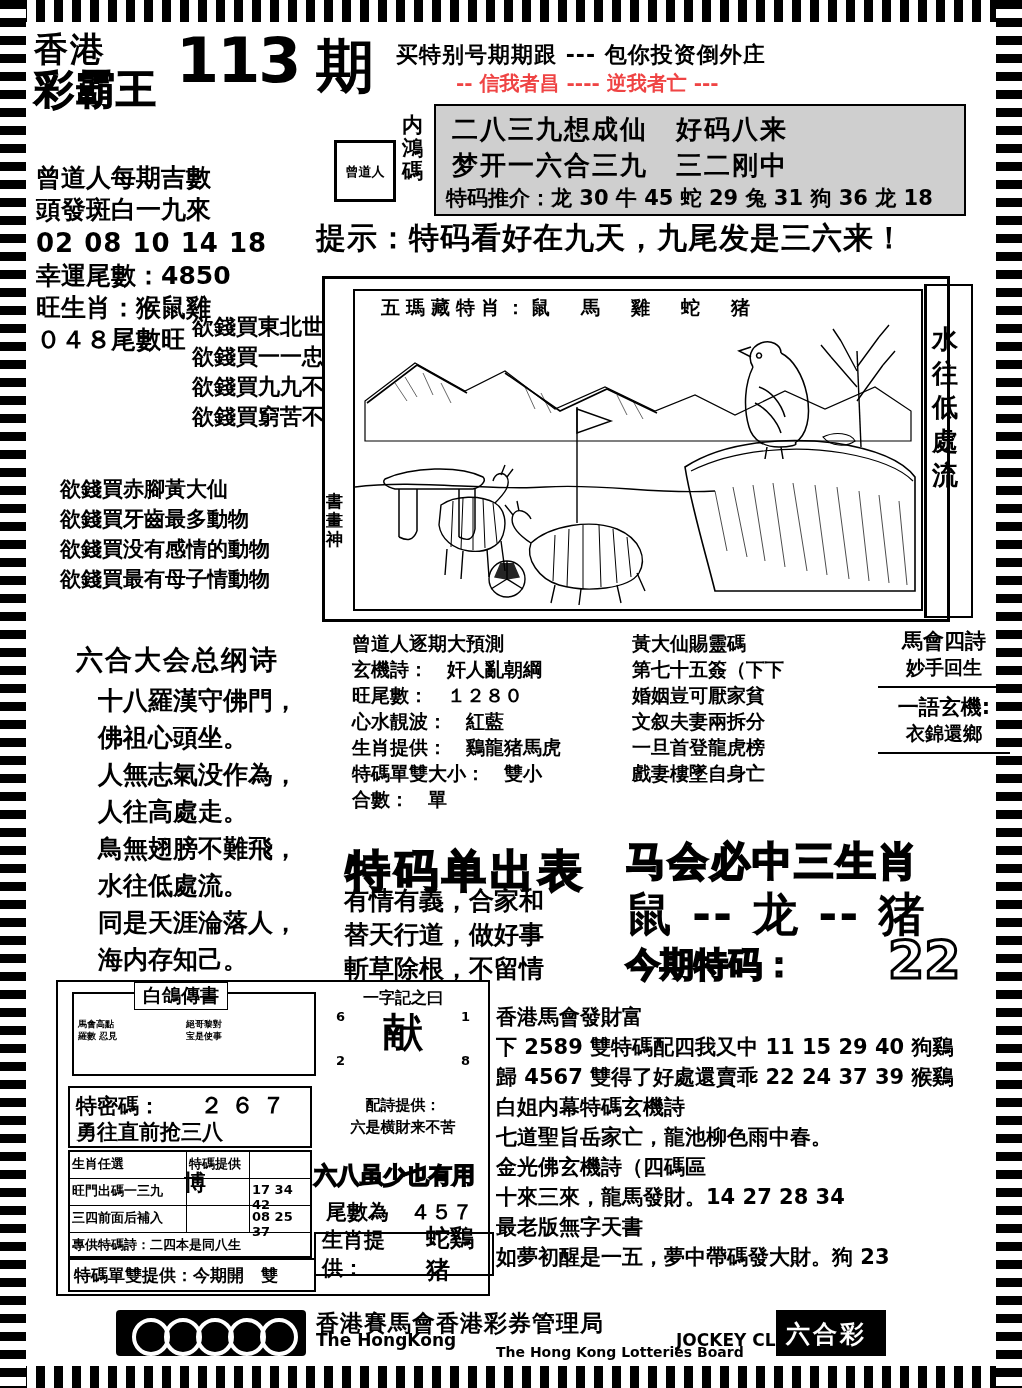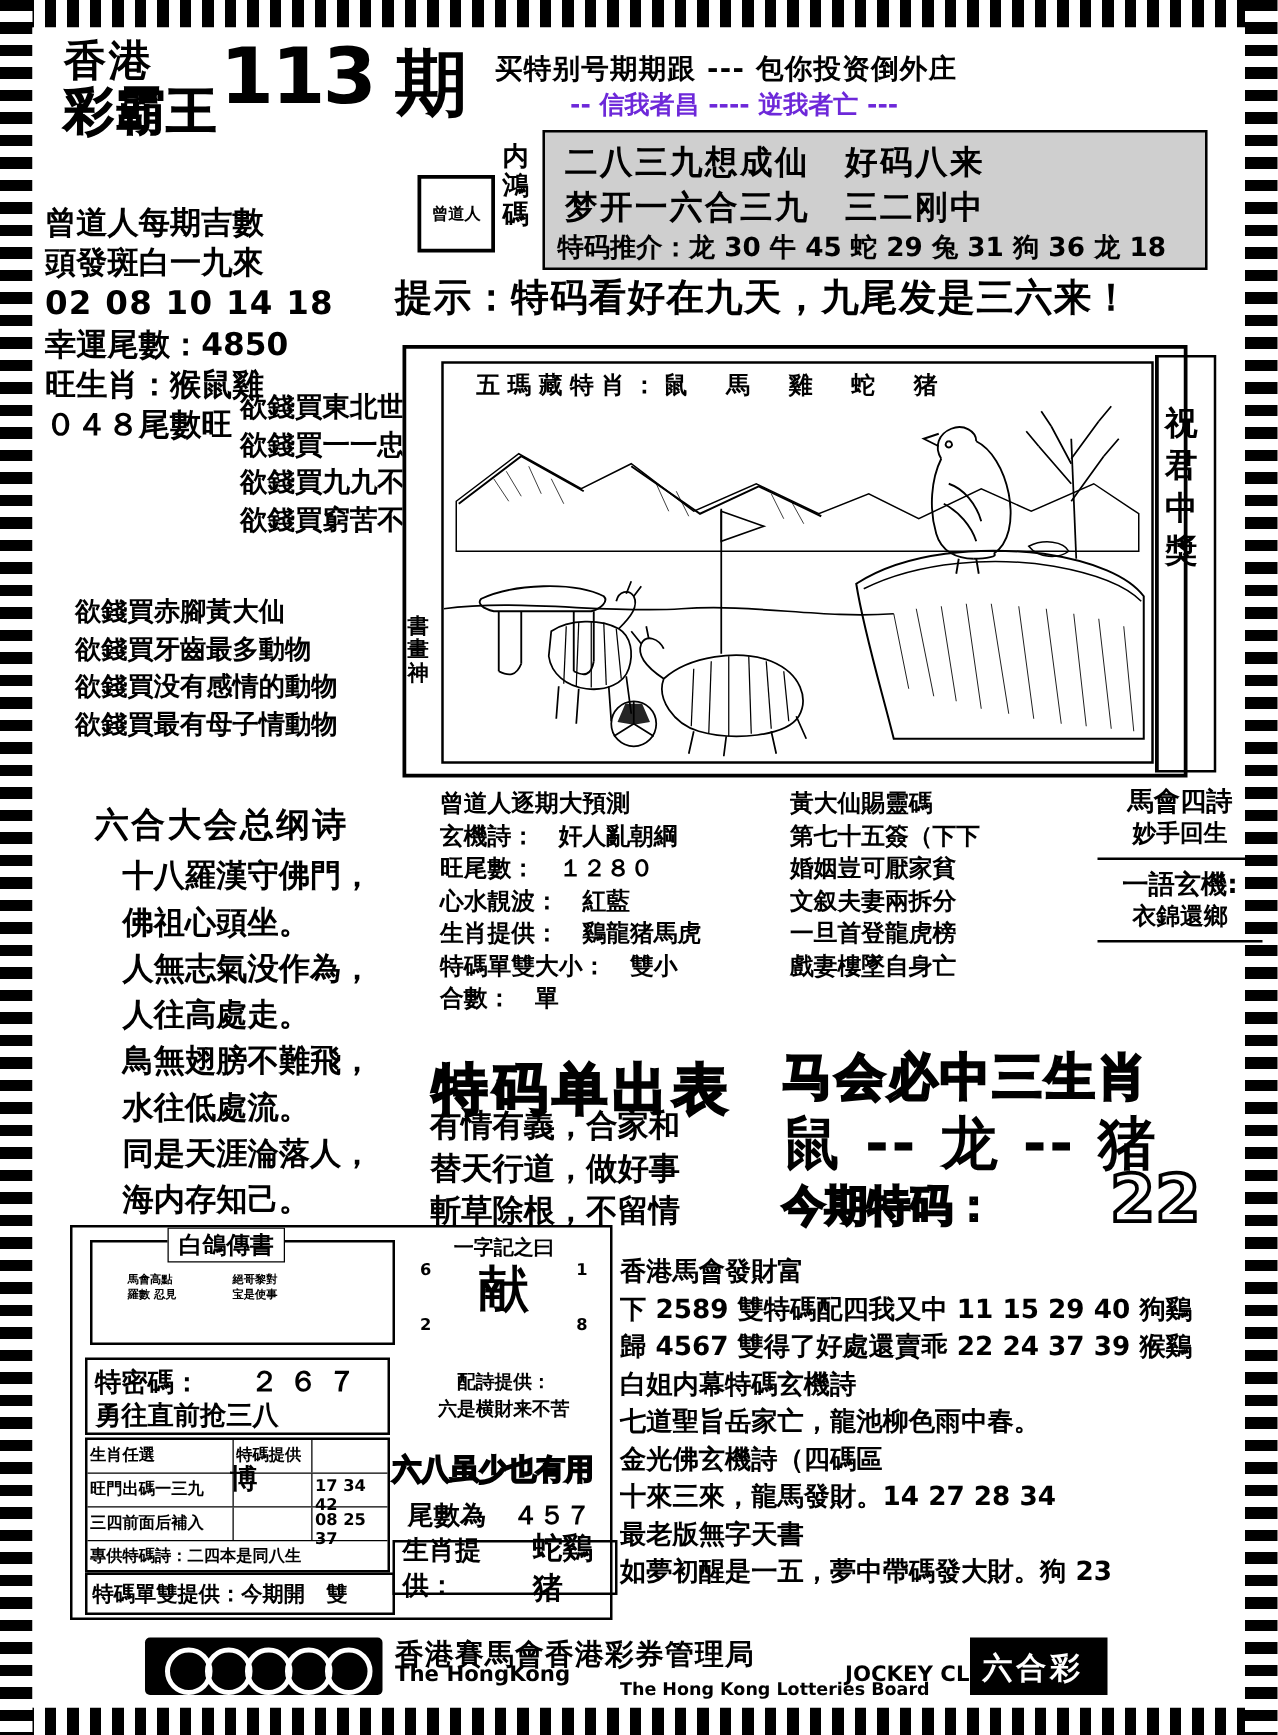--- a/index.html
+++ b/index.html
@@ -12,29 +12,29 @@
   .frame-v.left{left:0}
   .frame-v.right{right:0}
   .frame-h{position:absolute;left:0;width:1022px;height:22px;
     background-image:repeating-linear-gradient(to right,#000 0px,#000 9px,#fff 9px,#fff 18px);
   }
   .frame-h.top{top:0}
   .frame-h.bottom{bottom:0}
   .inner{position:absolute;left:26px;top:22px;width:970px;height:1344px;background:#fff;}
   .abs{position:absolute;}
   
-  #hk-title{left:8px;top:8px;width:230px;margin-left:17px;}
+  #hk-title{left:8px;top:8px;width:230px;}
   #hk-title .l1{font-size:34px;font-weight:bold;letter-spacing:2px;line-height:38px;}
   #hk-title .l2{font-size:40px;font-weight:bold;letter-spacing:1px;line-height:42px;-webkit-text-stroke:1px #000;}
   #issue-no{left:150px;top:2px;font-size:62px;font-weight:bold;letter-spacing:-2px;}
   #issue-qi{left:290px;top:6px;font-size:58px;font-weight:bold;}
   #seal-box{left:308px;top:118px;width:56px;height:56px;border:3px solid #000;display:flex;align-items:center;justify-content:center;font-size:13px;line-height:13px;font-weight:bold;text-align:center;}
   #neihong{left:376px;top:92px;width:26px;font-size:21px;font-weight:bold;line-height:23px;letter-spacing:0;}
   #top-line1{left:370px;top:18px;font-size:22px;font-weight:bold;letter-spacing:1px;}
-  #top-line2{left:430px;top:48px;font-size:20px;font-weight:bold;color:#6d28d9;}
+  #top-line2{left:430px;top:48px;font-size:20px;font-weight:bold;color:#ef4444;}
   #gray-box{left:408px;top:82px;width:528px;height:108px;background:#cfcfcf;border:2px solid #000;}
   #gray-box .r1{position:absolute;left:16px;top:6px;font-size:26px;font-weight:bold;letter-spacing:2px;}
   #gray-box .r2{position:absolute;left:16px;top:42px;font-size:26px;font-weight:bold;letter-spacing:2px;}
   #gray-box .r3{position:absolute;left:10px;top:78px;font-size:21px;font-weight:bold;}
   #tips{left:290px;top:196px;font-size:30px;font-weight:bold;letter-spacing:1px;}
   
   #left-col{left:10px;top:140px;width:270px;}
   #left-col .big{font-size:25px;line-height:32px;font-weight:bold;}
   #left-col .num{font-size:26px;font-weight:bold;letter-spacing:1px;line-height:34px;}
   #left-poem{left:50px;top:290px;width:270px;font-size:22px;line-height:30px;font-weight:bold;text-align:right;}
@@ -61,21 +61,21 @@
   #zodiac-big{left:600px;top:862px;font-size:46px;font-weight:bold;letter-spacing:2px;}
   #jinqi-out{left:600px;top:920px;font-size:34px;font-weight:bold;color:#fff;-webkit-text-stroke:2px #000;}
   #jinqi-num{left:862px;top:908px;font-size:52px;font-weight:bold;color:#fff;-webkit-text-stroke:3px #000;}
   #verse4{left:318px;top:862px;font-size:25px;line-height:34px;font-weight:bold;}
   
   #br-text{left:470px;top:980px;width:500px;font-size:21px;line-height:30px;font-weight:bold;}
   
   #bl-box{left:30px;top:958px;width:430px;height:312px;border:2px solid #000;background:#fff;}
   #dove-box{position:absolute;left:14px;top:10px;width:240px;height:80px;border:2px solid #000;}
   #dove-label{position:absolute;left:60px;top:-12px;background:#fff;padding:0 8px;font-size:19px;font-weight:bold;border:1px solid #000;}
-  #dove-l{position:absolute;left:4px;top:24px;font-size:9px;line-height:12px;font-weight:bold;margin-left:24px;}
+  #dove-l{position:absolute;left:4px;top:24px;font-size:9px;line-height:12px;font-weight:bold;}
   #dove-r{position:absolute;left:112px;top:24px;font-size:9px;line-height:12px;font-weight:bold;}
   #char-area{position:absolute;left:270px;top:6px;width:150px;text-align:center;}
   #char-area .tl{font-size:16px;font-weight:bold;}
   #char-big{font-size:40px;font-weight:bold;line-height:46px;}
   #char-area .n{position:absolute;font-size:13px;font-weight:bold;}
   #temi-box{position:absolute;left:10px;top:104px;width:240px;height:58px;border:2px solid #000;}
   #temi-box .t{position:absolute;left:6px;top:4px;font-size:21px;font-weight:bold;}
   #temi-box .n{position:absolute;left:130px;top:2px;font-size:23px;font-weight:bold;letter-spacing:8px;}
   #temi-box .s{position:absolute;left:6px;top:30px;font-size:21px;font-weight:bold;}
   #small-tbl{position:absolute;left:10px;top:168px;width:240px;height:104px;border:2px solid #000;font-size:13px;font-weight:bold;}
@@ -275,21 +275,21 @@
             <path d="M152 270 L152 288 L168 298 M152 288 L136 298"></path>
             <path d="M146 272 L140 286 L152 288 L164 286 L158 272" fill="#000" opacity="0.85"></path>
           </g>
 
           <path d="M468 146 C480 140 496 142 500 150 C492 156 476 156 468 146 Z" fill="none" stroke="#000" stroke-width="1.2"></path>
         </svg>
       </div>
     </div>
     <div class="abs" id="shuchang">書畫神</div>
     <div class="abs" id="right-vert-border"></div>
-    <div class="abs" id="right-vert">祝君中獎</div>
+    <div class="abs" id="right-vert">水往低處流</div>
 
     <div class="abs" id="col-a">
       <div>曾道人逐期大預測</div>
       <div>玄機詩：　奸人亂朝綱</div>
       <div>旺尾數：　１２８０</div>
       <div>心水靚波：　紅藍</div>
       <div>生肖提供：　鷄龍猪馬虎</div>
       <div>特碼單雙大小：　雙小</div>
       <div>合數：　單</div>
     </div>

